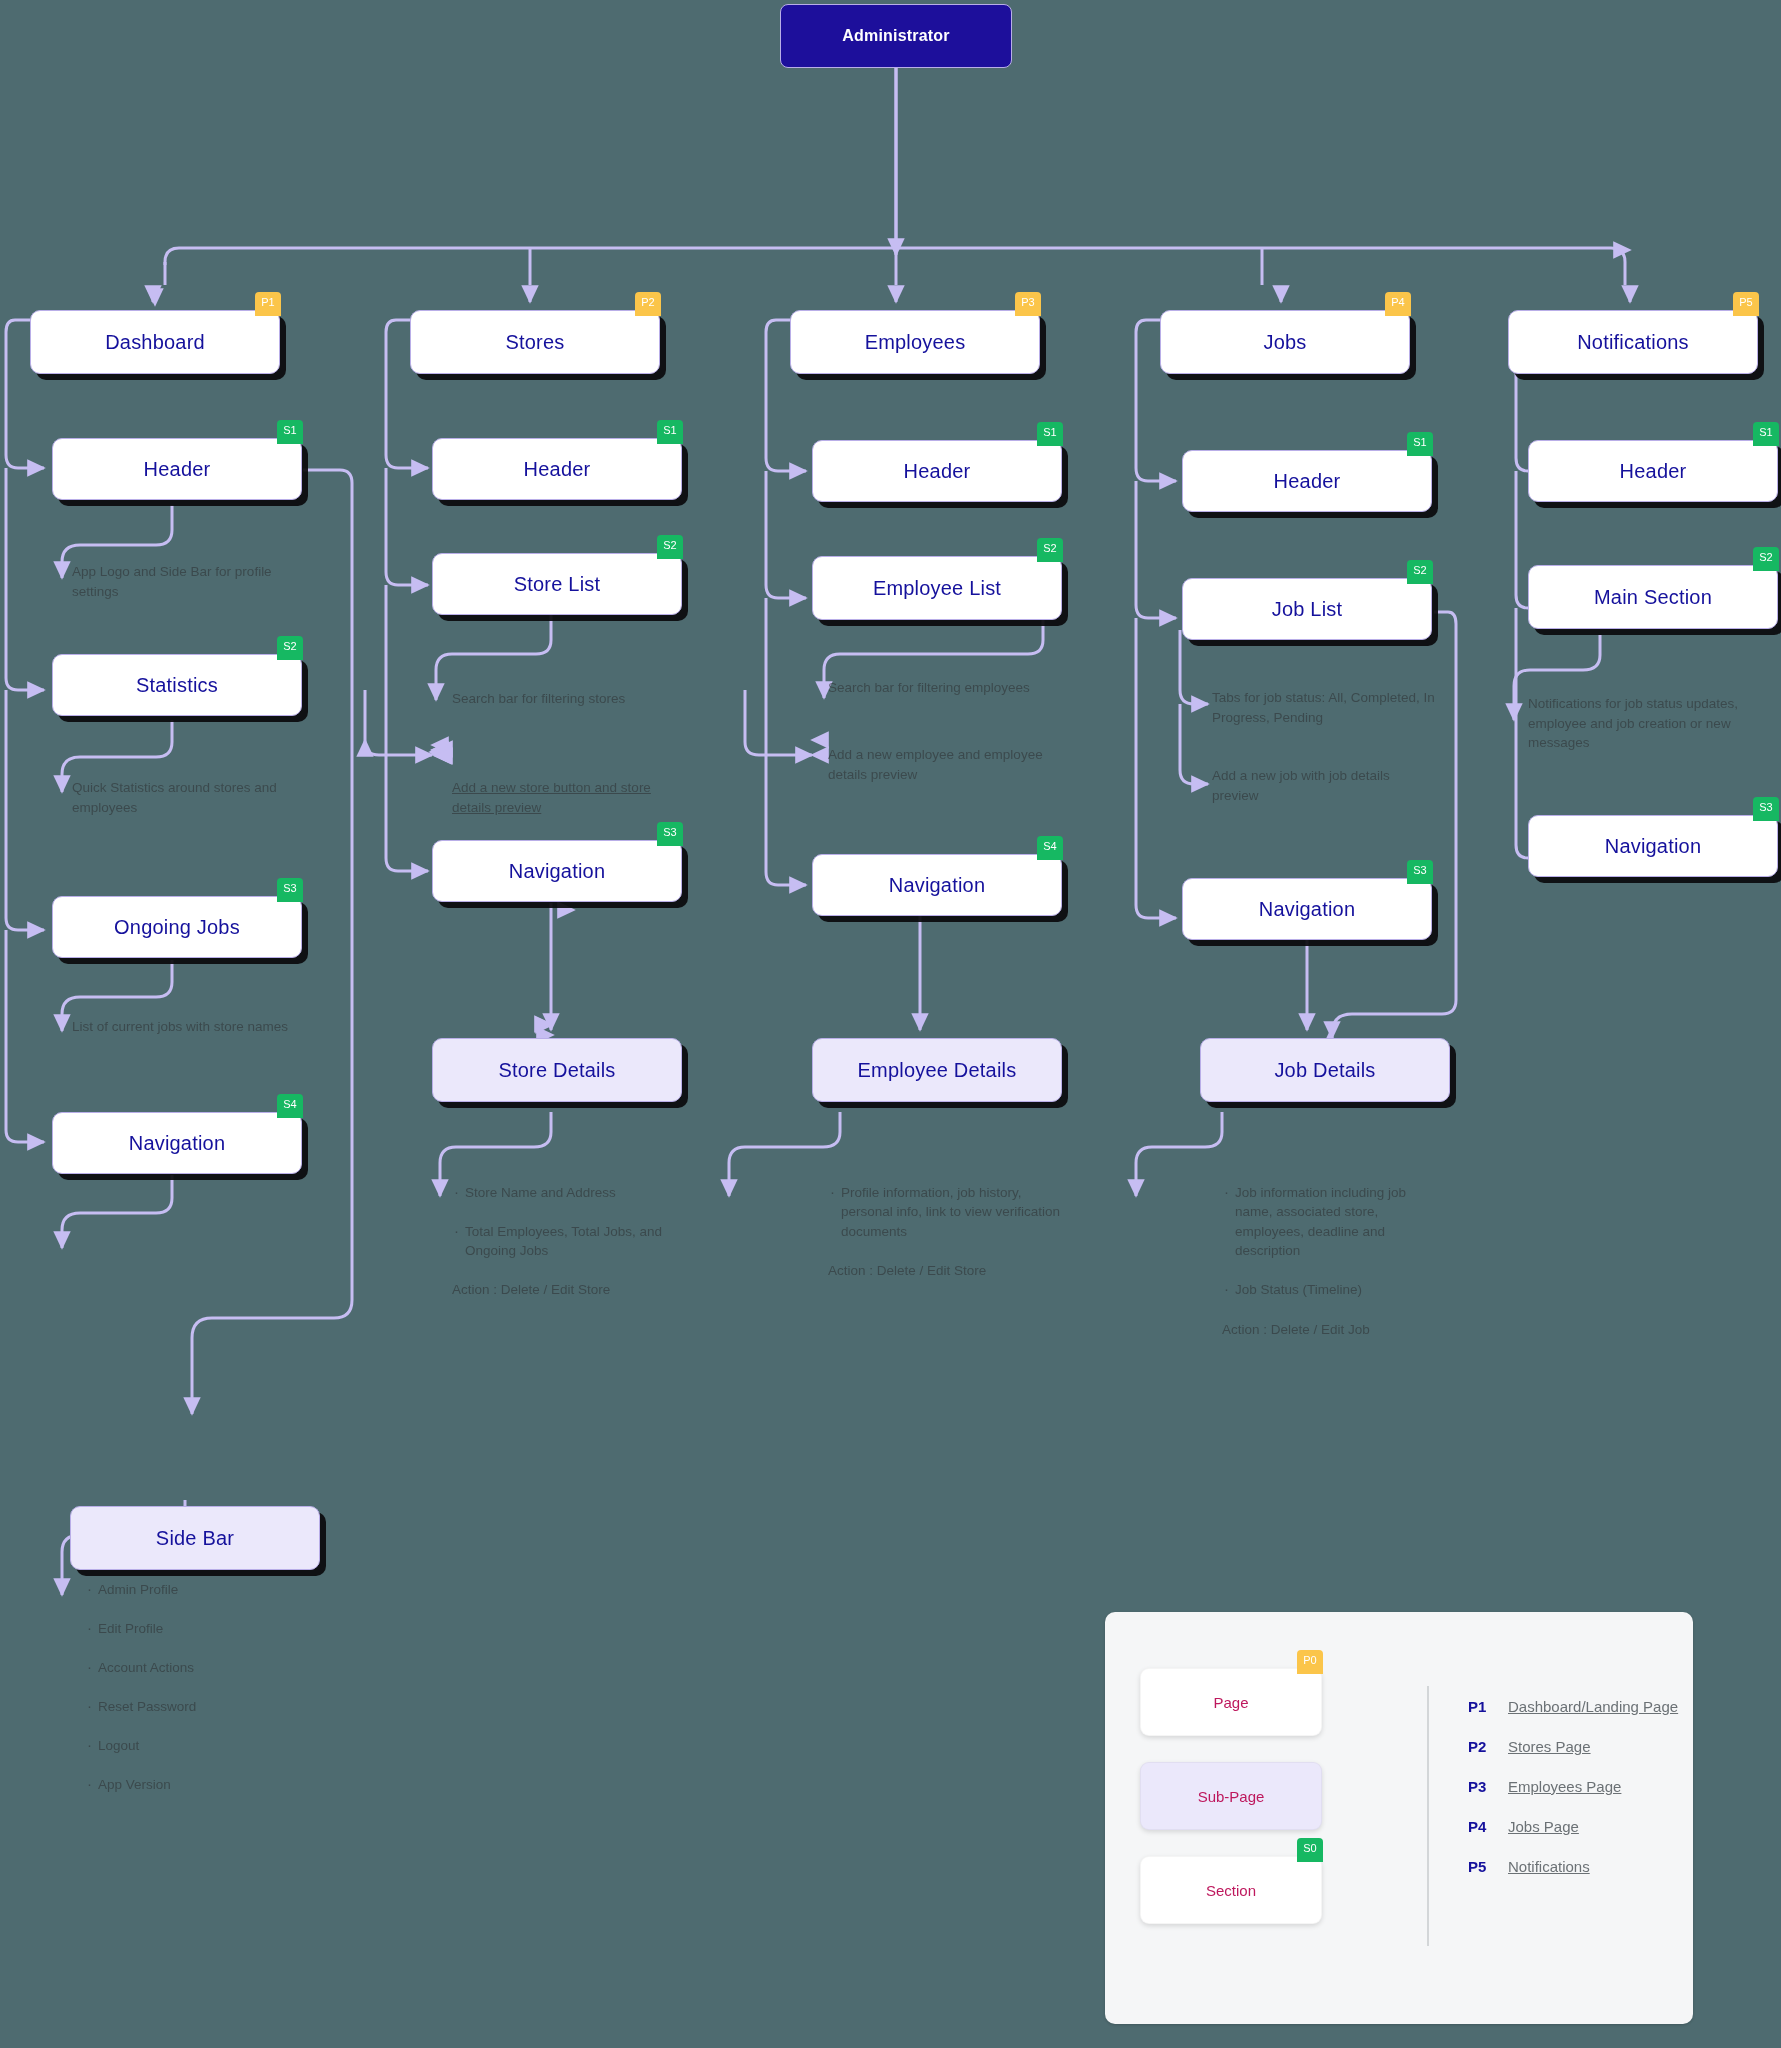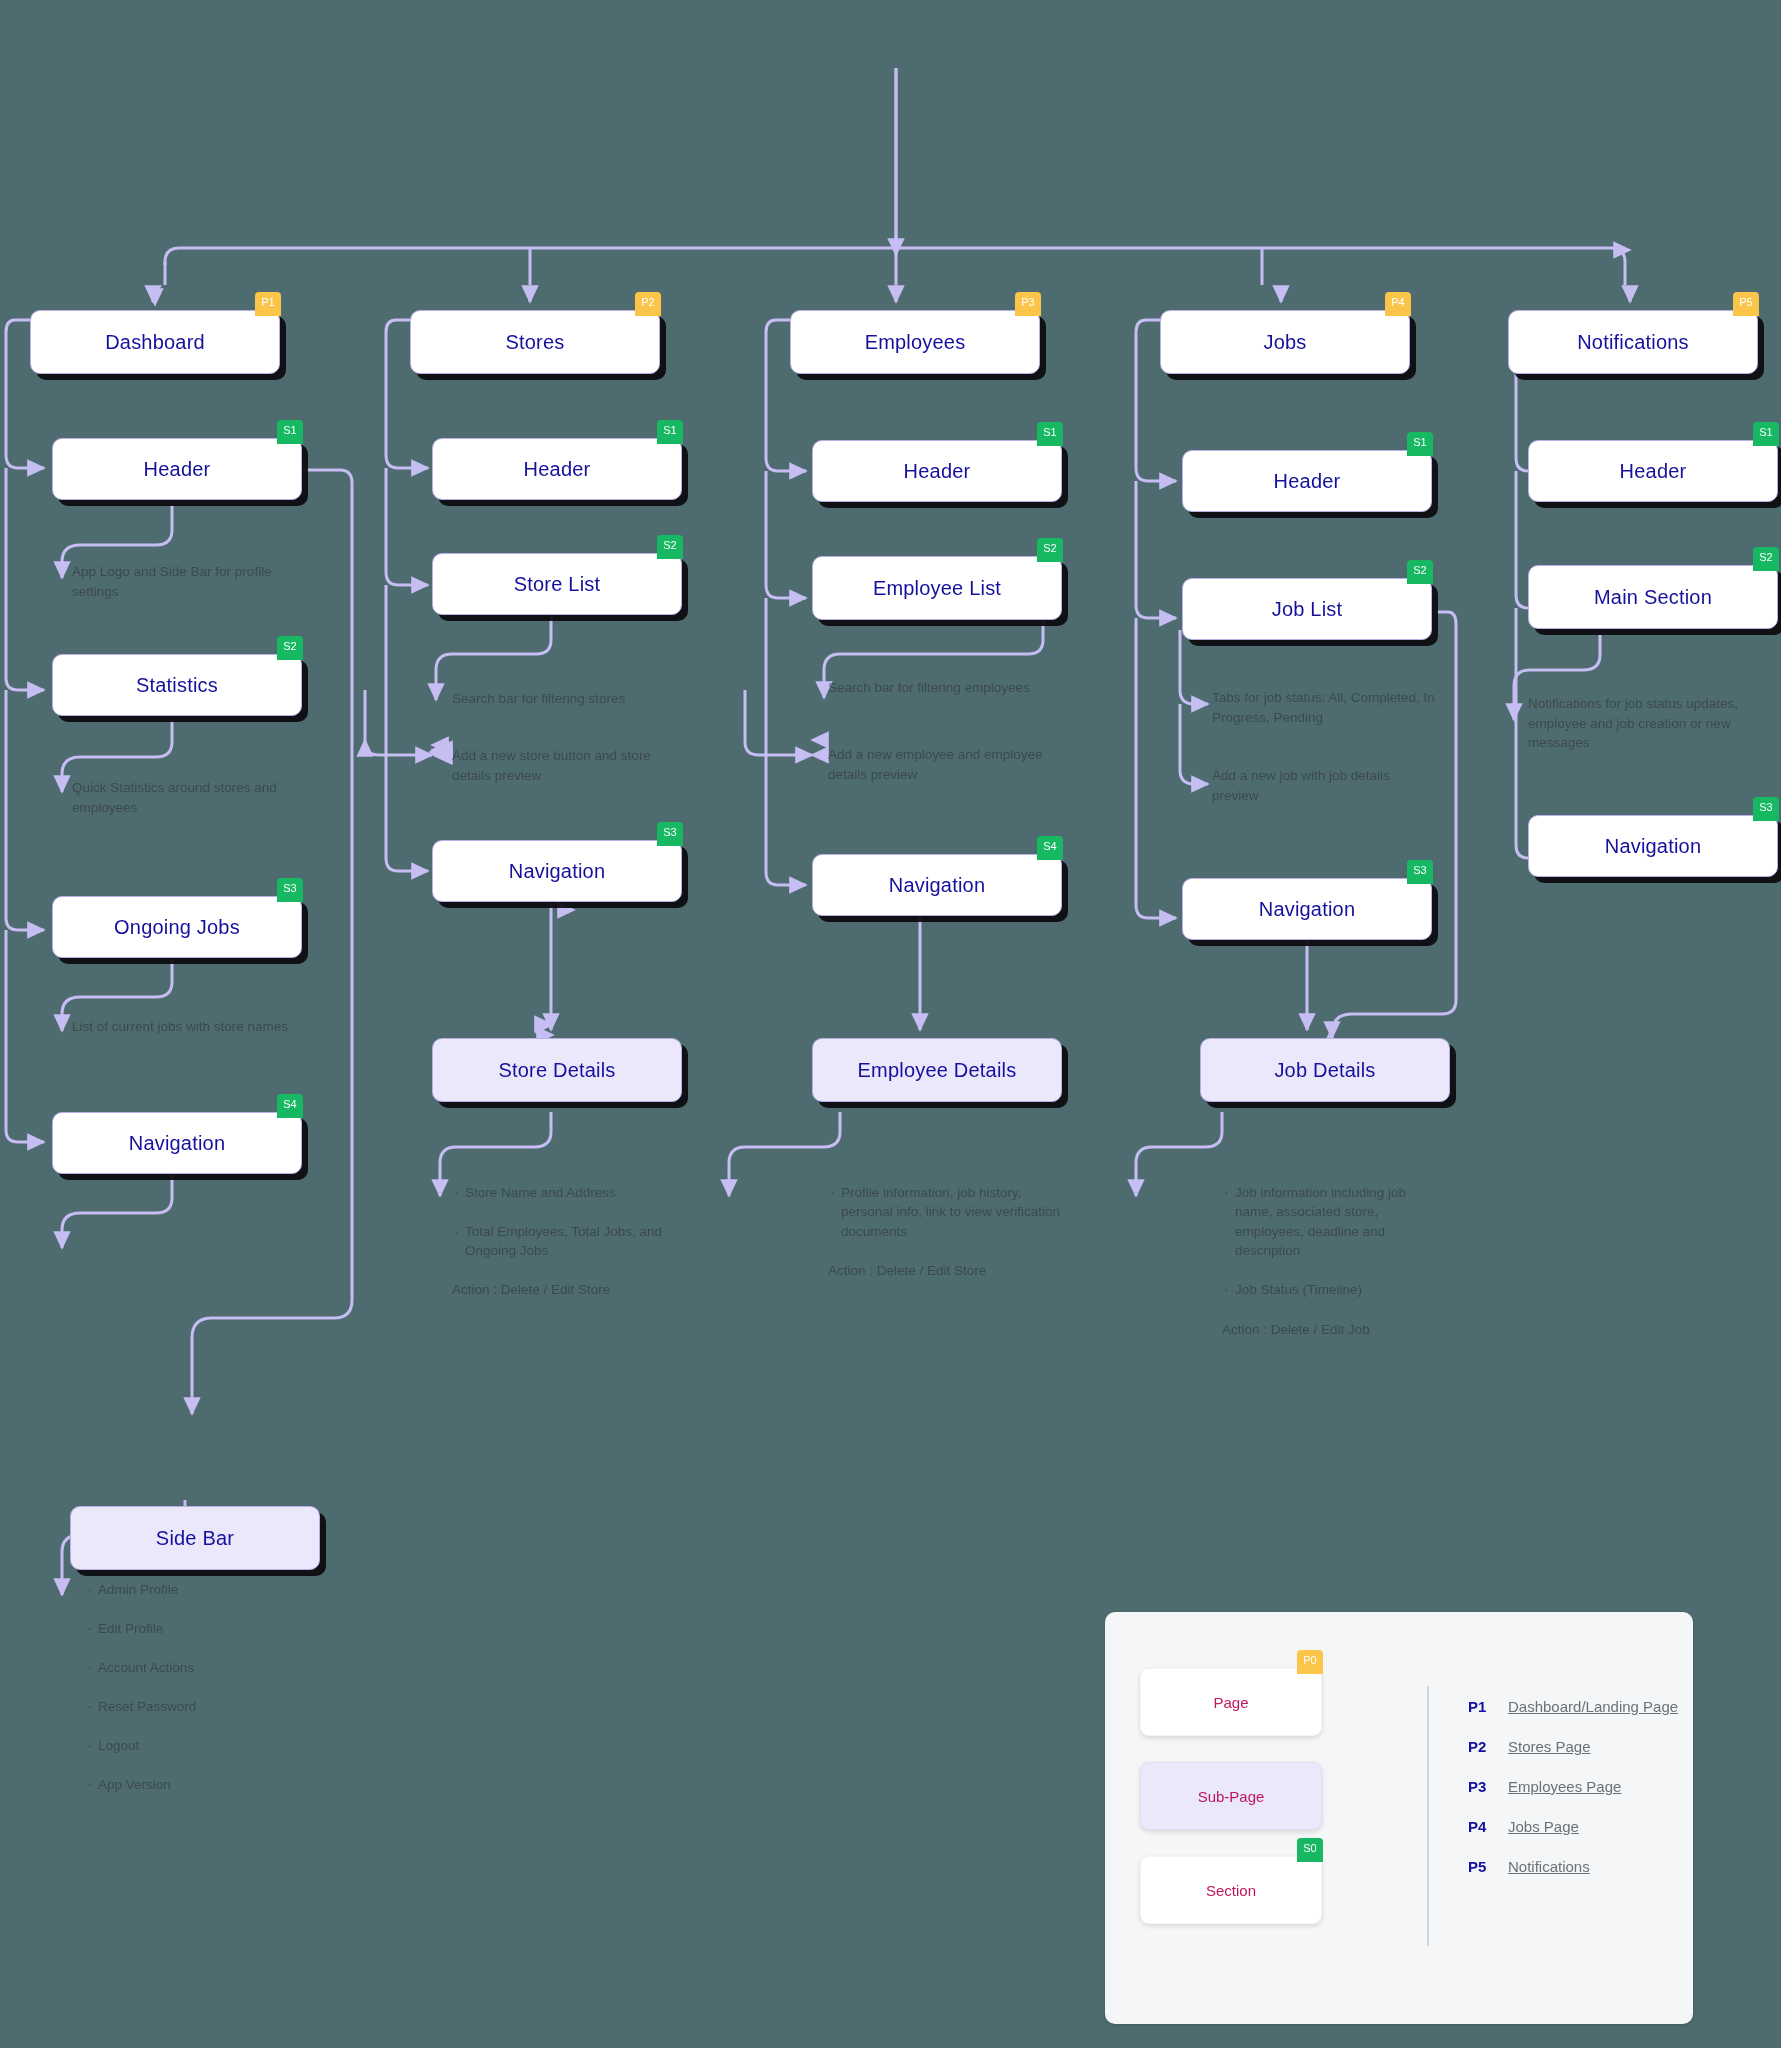--- a/index.html
+++ b/index.html
@@ -217,20 +217,23 @@
 
     <g fill="none" stroke="#c6bdf2" stroke-width="3" marker-end="url(#ah)">
       <path d="M1540,320 L1526,320 Q1516,320 1516,332 L1516,458 Q1516,471 1528,471 L1556,471"></path>
       <path d="M1516,471 L1516,595 Q1516,608 1528,608 L1556,608"></path>
       <path d="M1516,608 L1516,845 Q1516,858 1528,858 L1556,858"></path>
 
       <path d="M1600,635 L1600,655 Q1600,670 1583,670 L1530,670 Q1514,670 1514,686 L1514,720"></path>
     </g>
   </svg>
 
+  <div class="node root" style="left:780px; top:4px; width:232px; height:64px;">
+    <span class="label">Administrator</span>
+  </div>
 
   <div class="node page" style="left:30px; top:310px; width:250px; height:64px;">
     <span class="badge p">P1</span>
     <span class="label">Dashboard</span>
   </div>
 
   <div class="node section" style="left:52px; top:438px; width:250px; height:62px;">
     <span class="badge s">S1</span>
     <span class="label">Header</span>
   </div>
@@ -273,21 +276,21 @@
   <div class="node section" style="left:432px; top:438px; width:250px; height:62px;">
     <span class="badge s">S1</span>
     <span class="label">Header</span>
   </div>
 
   <div class="node section" style="left:432px; top:553px; width:250px; height:62px;">
     <span class="badge s">S2</span>
     <span class="label">Store List</span>
   </div>
   <div class="note" style="left:452px; top:689px; width:270px;">Search bar for filtering stores</div>
-  <div class="note" style="left:452px; top:746px; width:230px;">Add a new store button and store details preview</div>
+  <div class="note" style="left:452px; top:778px; width:230px;text-decoration:underline;">Add a new store button and store details preview</div>
 
   <div class="node section" style="left:432px; top:840px; width:250px; height:62px;">
     <span class="badge s">S3</span>
     <span class="label">Navigation</span>
   </div>
 
   <div class="node subpage" style="left:432px; top:1038px; width:250px; height:64px;">
     <span class="label">Store Details</span>
   </div>
   <div class="note list" style="left:452px; top:1163px; width:250px;">

